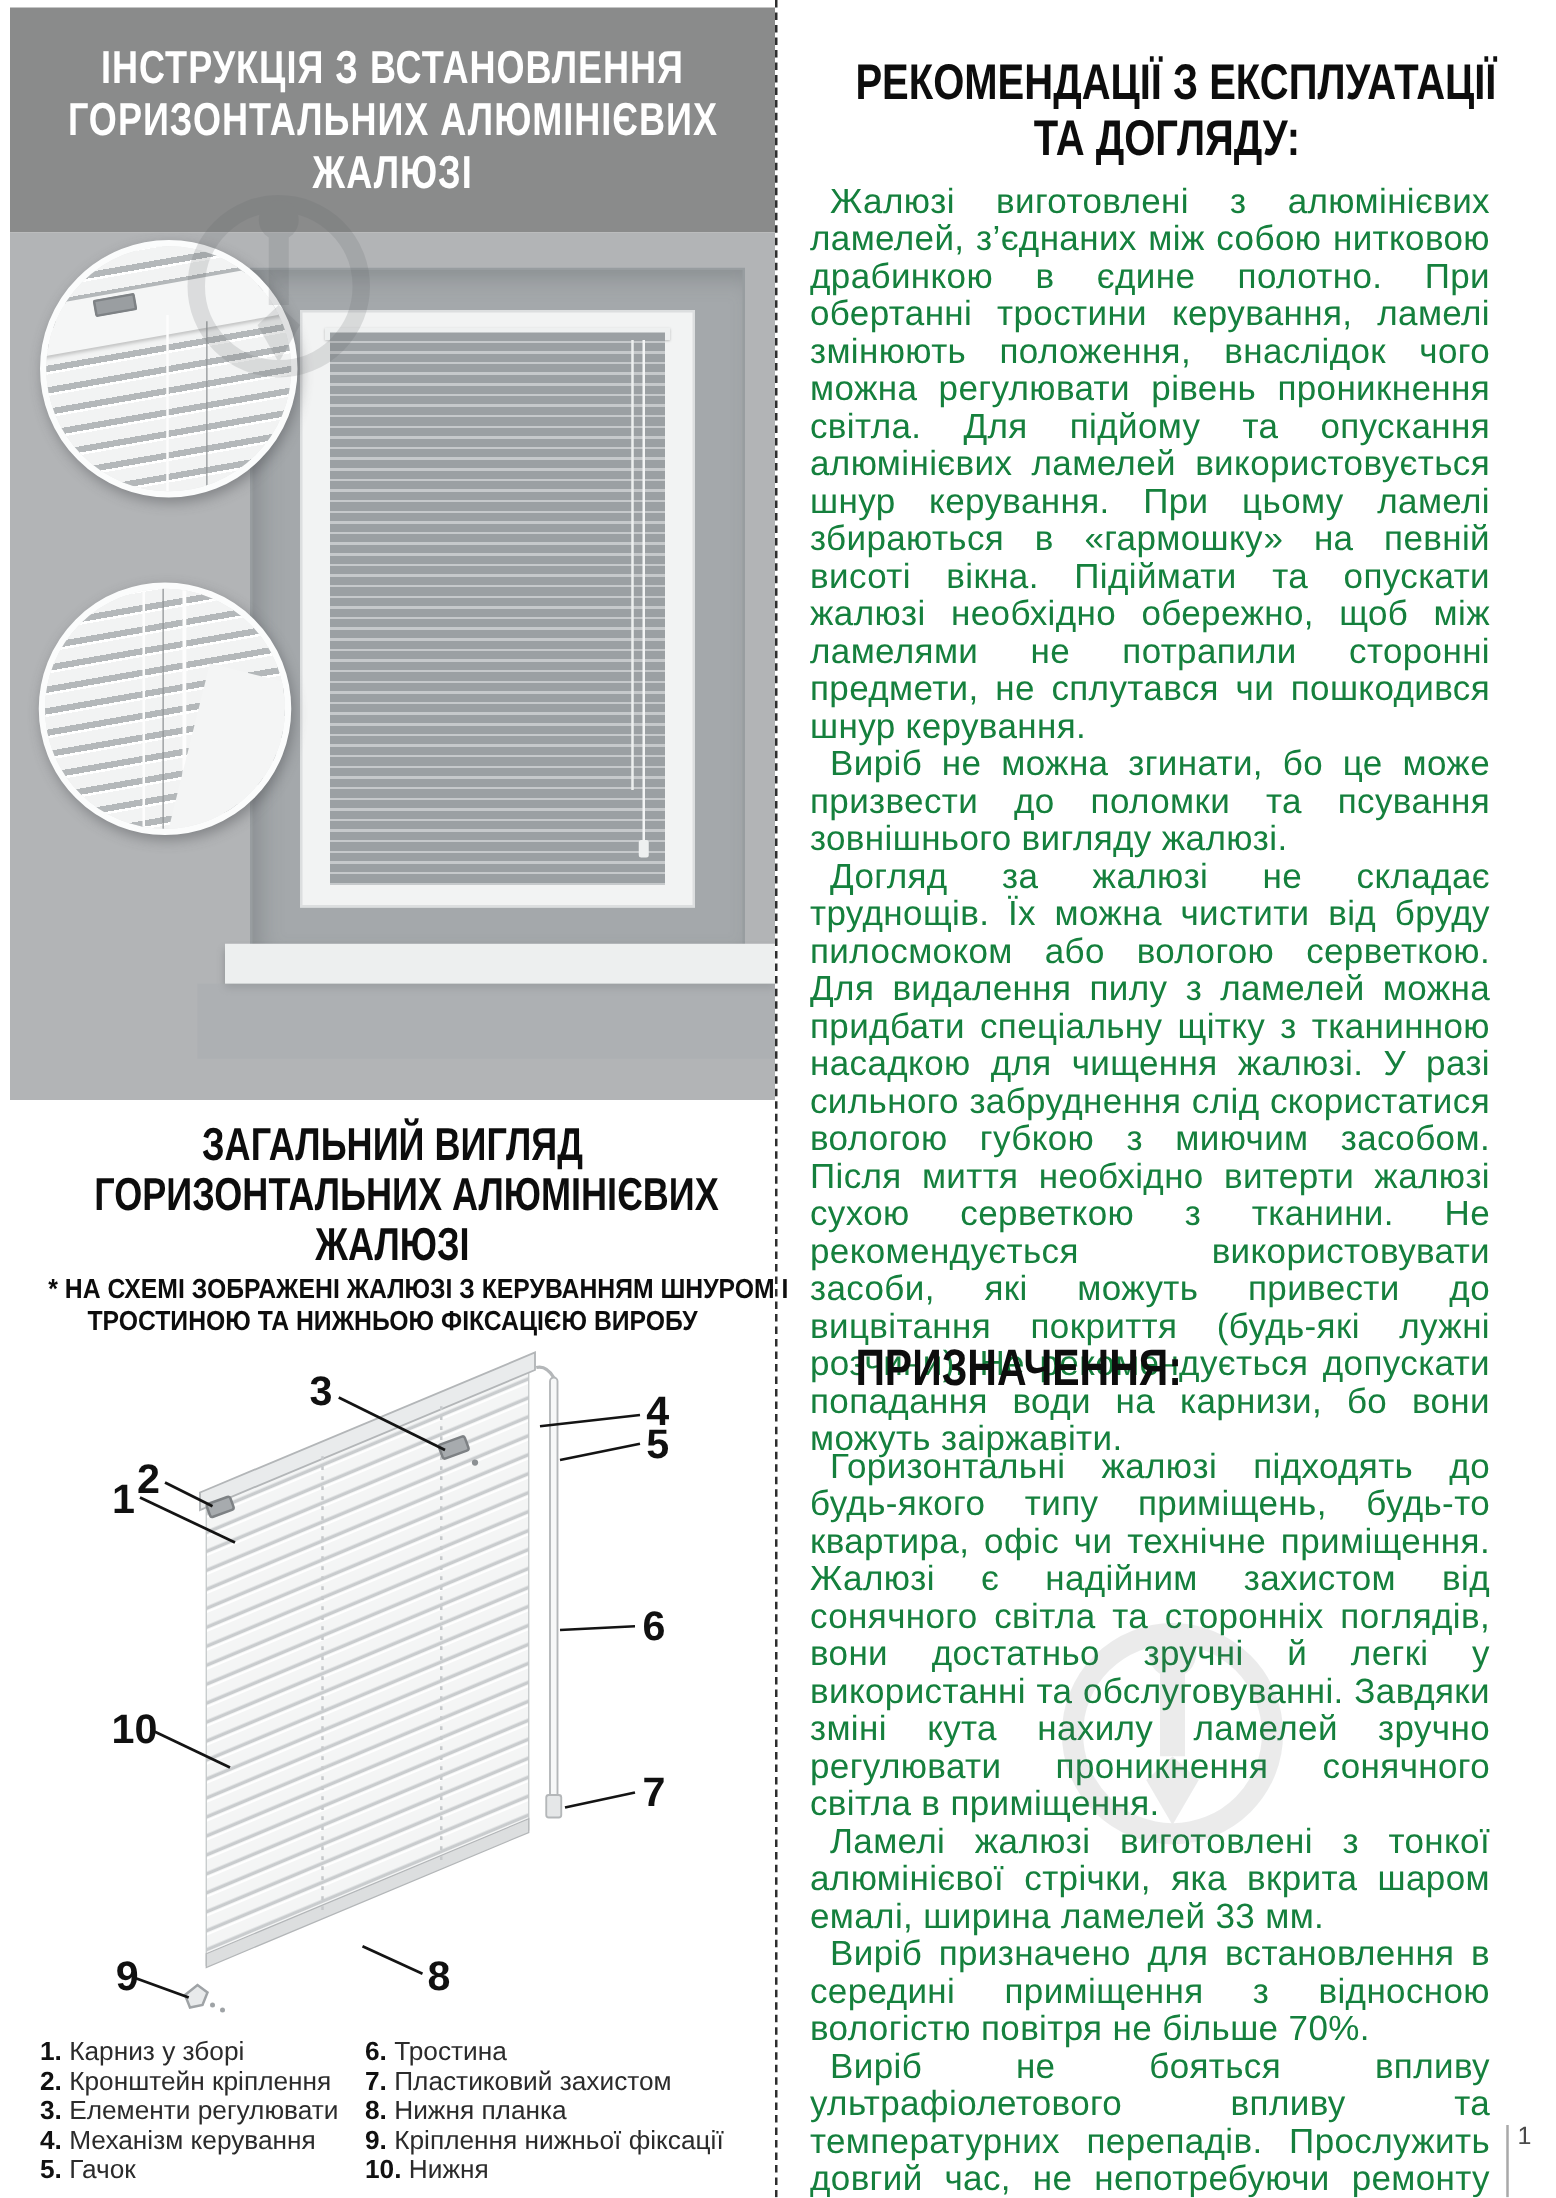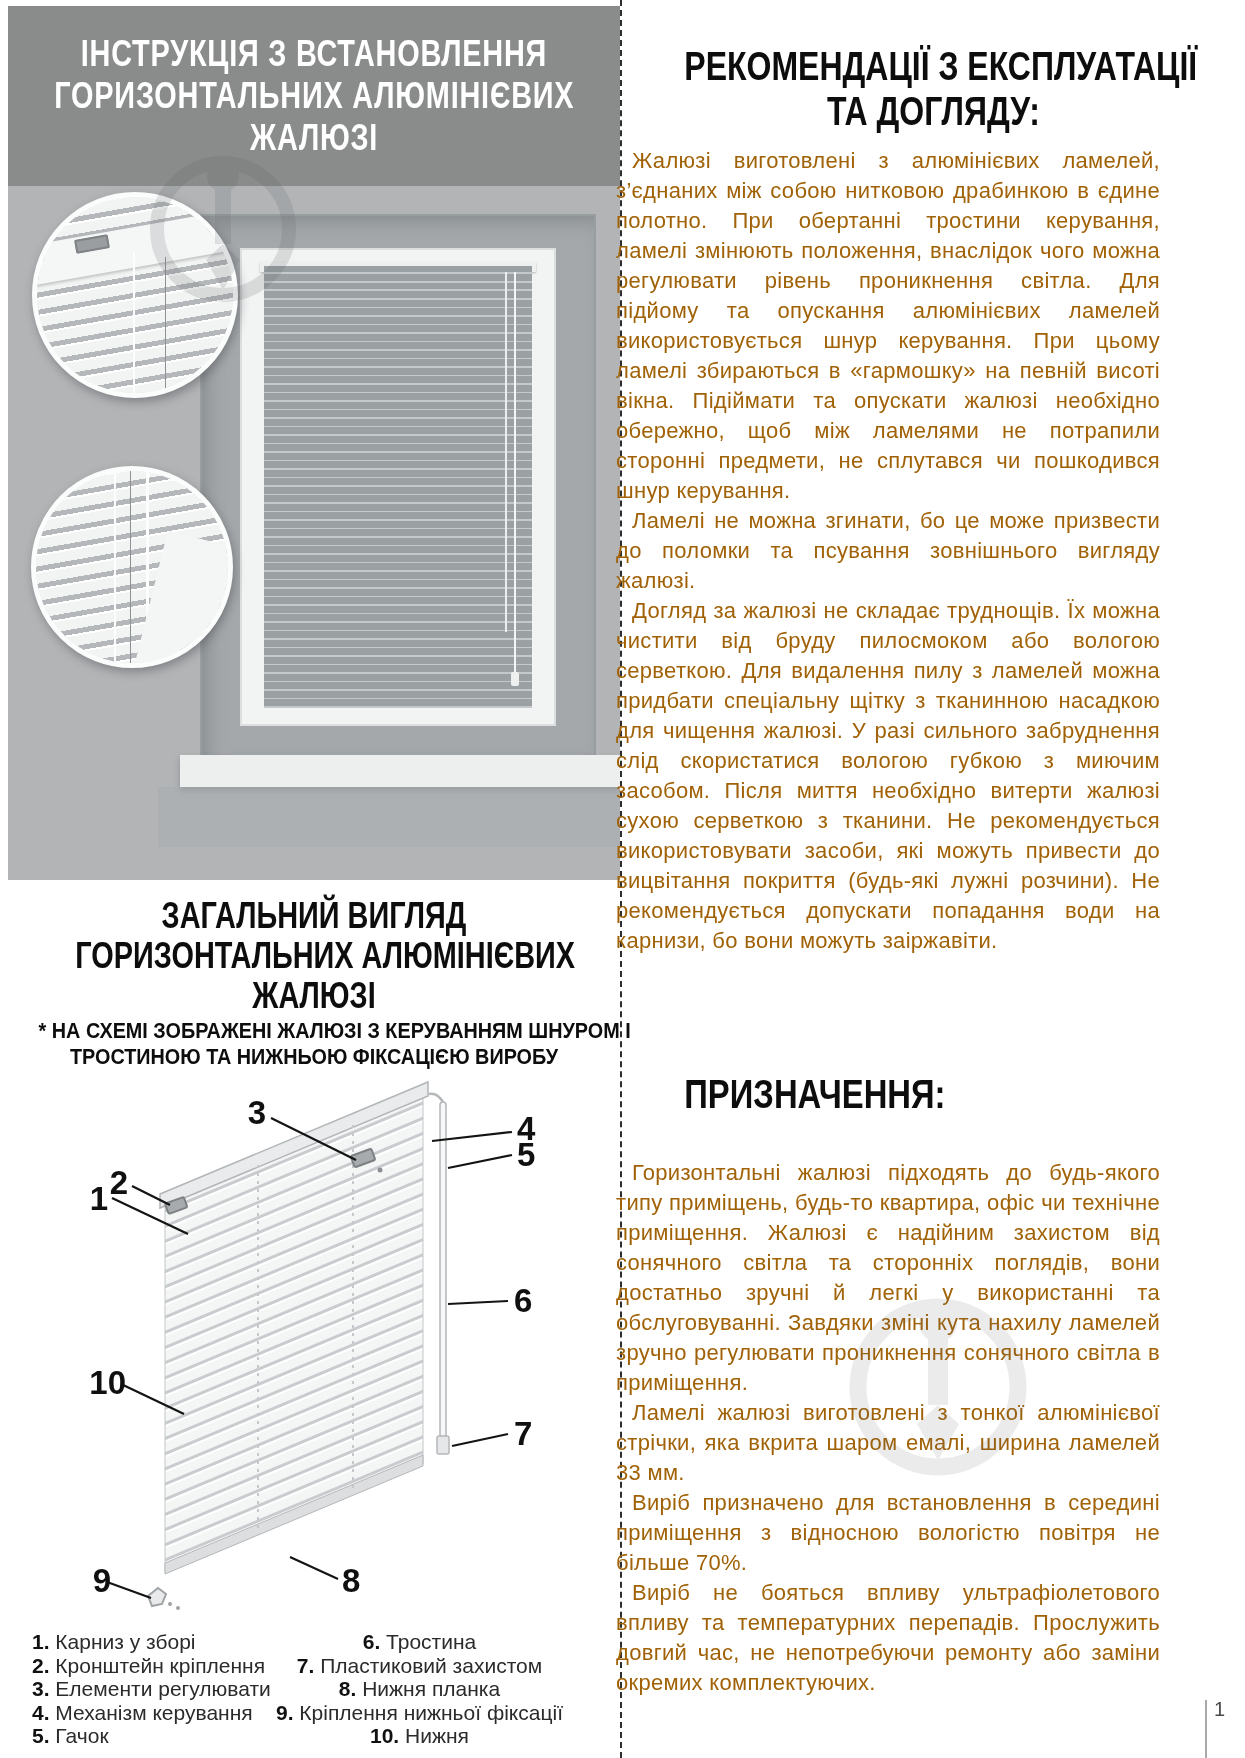--- a/index.html
+++ b/index.html
@@ -54,28 +54,28 @@
                  transform:scaleX(0.78);transform-origin:center;display:block;}
   .note{left:8px;top:1018px;width:612px;text-align:center;}
   .note .ln{color:#0d0d0d;font-weight:bold;font-size:22px;line-height:26px;white-space:nowrap;
             transform:scaleX(0.9);transform-origin:center;display:block;}
 
   
   .legend{font-size:21px;line-height:23.5px;color:#2b2b2b;}
   .legend .li{white-space:nowrap;}
   .legend b{color:#111;}
   .leg1{left:32px;top:1630px;}
-  .leg2{left:276px;top:1630px;text-align:center;}
+  .leg2{left:292px;top:1630px;}
 
   
   .rc-title{left:622px;top:44px;width:623px;text-align:center;}
   .rc-title .ln{color:#0d0d0d;font-weight:bold;font-size:40px;line-height:45px;white-space:nowrap;
                 transform:scaleX(0.8);transform-origin:center;display:block;}
-  .rc-text{left:616px;width:544px;font-size:22px;line-height:30px;text-align:justify;
-           letter-spacing:0.3px;color:#a16207;}
+  .rc-text{left:648px;width:544px;font-size:28px;line-height:30px;text-align:justify;
+           letter-spacing:0.3px;color:#15803d;}
   .rc-text p{margin:0;text-indent:16px;}
   .rt1{top:146px;}
   .purpose-title{left:622px;top:1072px;width:623px;text-align:left;}
   .purpose-title .ln{color:#0d0d0d;font-weight:bold;font-size:41px;line-height:45px;white-space:nowrap;
                      transform:scaleX(0.8);transform-origin:center;display:block;}
   .rt2{top:1158px;}
 
   
   .pn-line{left:1205px;top:1700px;width:2px;height:58px;background:#a9a9a9;}
   .pn{left:1214px;top:1698px;font-size:20px;color:#4a4a4a;}
@@ -214,21 +214,21 @@
     <div class="li"><b>10.</b> <span>Нижня</span></div>
   </div>
 
   <div class="abs rc-title">
     <span class="ln">РЕКОМЕНДАЦІЇ З ЕКСПЛУАТАЦІЇ</span>
     <span class="ln">ТА ДОГЛЯДУ:</span>
   </div>
 
   <div class="abs rc-text rt1">
     <p>Жалюзі виготовлені з алюмінієвих ламелей, з’єднаних між собою нитковою драбинкою в єдине полотно. При обертанні тростини керування, ламелі змінюють положення, внаслідок чого можна регулювати рівень проникнення світла. Для підйому та опускання алюмінієвих ламелей використовується шнур керування. При цьому ламелі збираються в «гармошку» на певній висоті вікна. Підіймати та опускати жалюзі необхідно обережно, щоб між ламелями не потрапили сторонні предмети, не сплутався чи пошкодився шнур керування.</p>
-    <p>Ламелі не можна згинати, бо це може призвести до поломки та псування зовнішнього вигляду жалюзі.</p>
+    <p>Виріб не можна згинати, бо це може призвести до поломки та псування зовнішнього вигляду жалюзі.</p>
     <p>Догляд за жалюзі не складає труднощів. Їх можна чистити від бруду пилосмоком або вологою серветкою. Для видалення пилу з ламелей можна придбати спеціальну щітку з тканинною насадкою для чищення жалюзі. У разі сильного забруднення слід скористатися вологою губкою з миючим засобом. Після миття необхідно витерти жалюзі сухою серветкою з тканини. Не рекомендується використовувати засоби, які можуть привести до вицвітання покриття (будь-які лужні розчини). Не рекомендується допускати попадання води на карнизи, бо вони можуть заіржавіти.</p>
   </div>
 
   <div class="abs purpose-title">
     <span class="ln">ПРИЗНАЧЕННЯ:</span>
   </div>
 
   <div class="abs rc-text rt2">
     <p>Горизонтальні жалюзі підходять до будь-якого типу приміщень, будь-то квартира, офіс чи технічне приміщення. Жалюзі є надійним захистом від сонячного світла та сторонніх поглядів, вони достатньо зручні й легкі у використанні та обслуговуванні. Завдяки зміні кута нахилу ламелей зручно регулювати проникнення сонячного світла в приміщення.</p>
     <p>Ламелі жалюзі виготовлені з тонкої алюмінієвої стрічки, яка вкрита шаром емалі, ширина ламелей 33 мм.</p>

